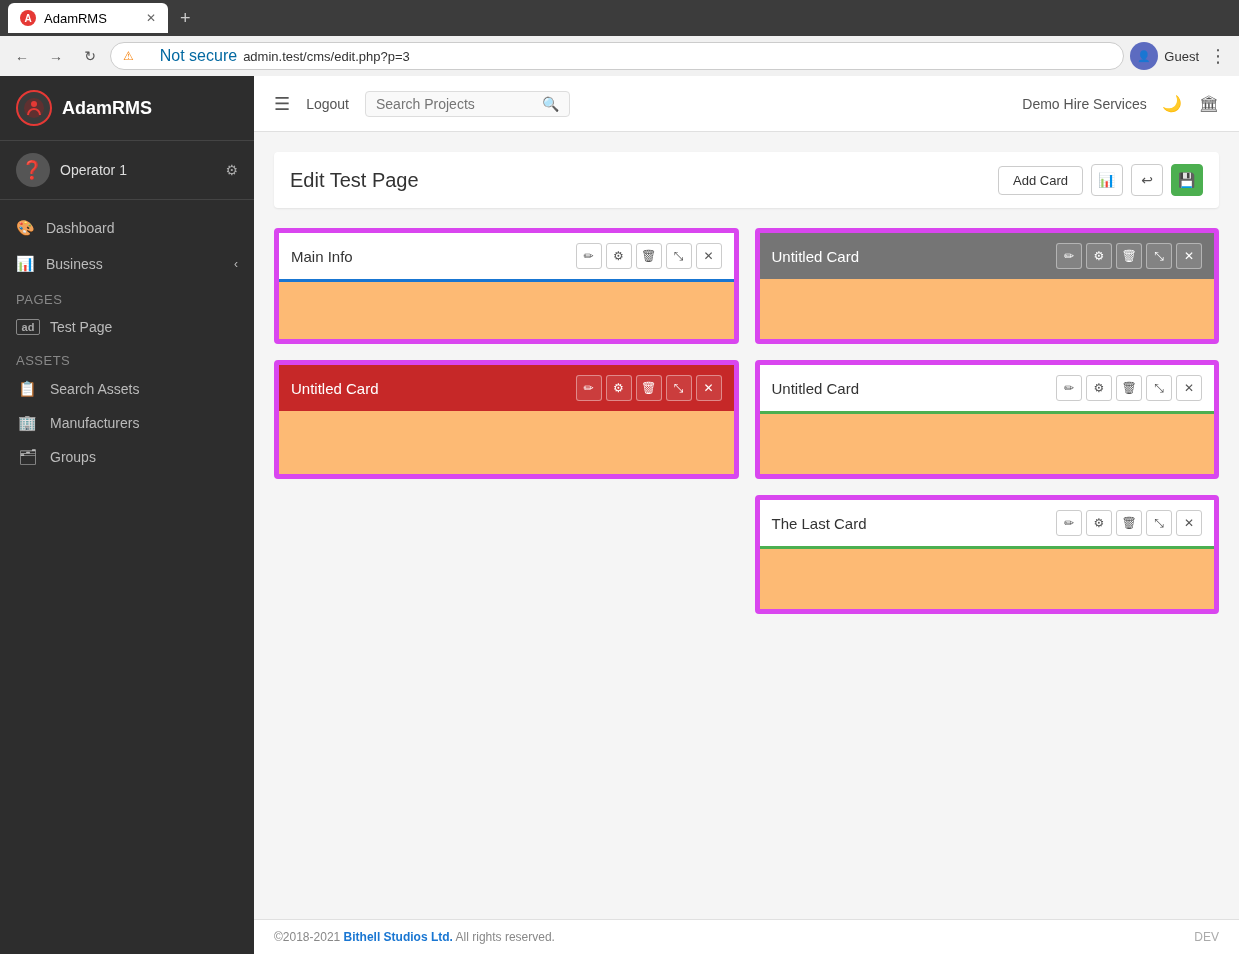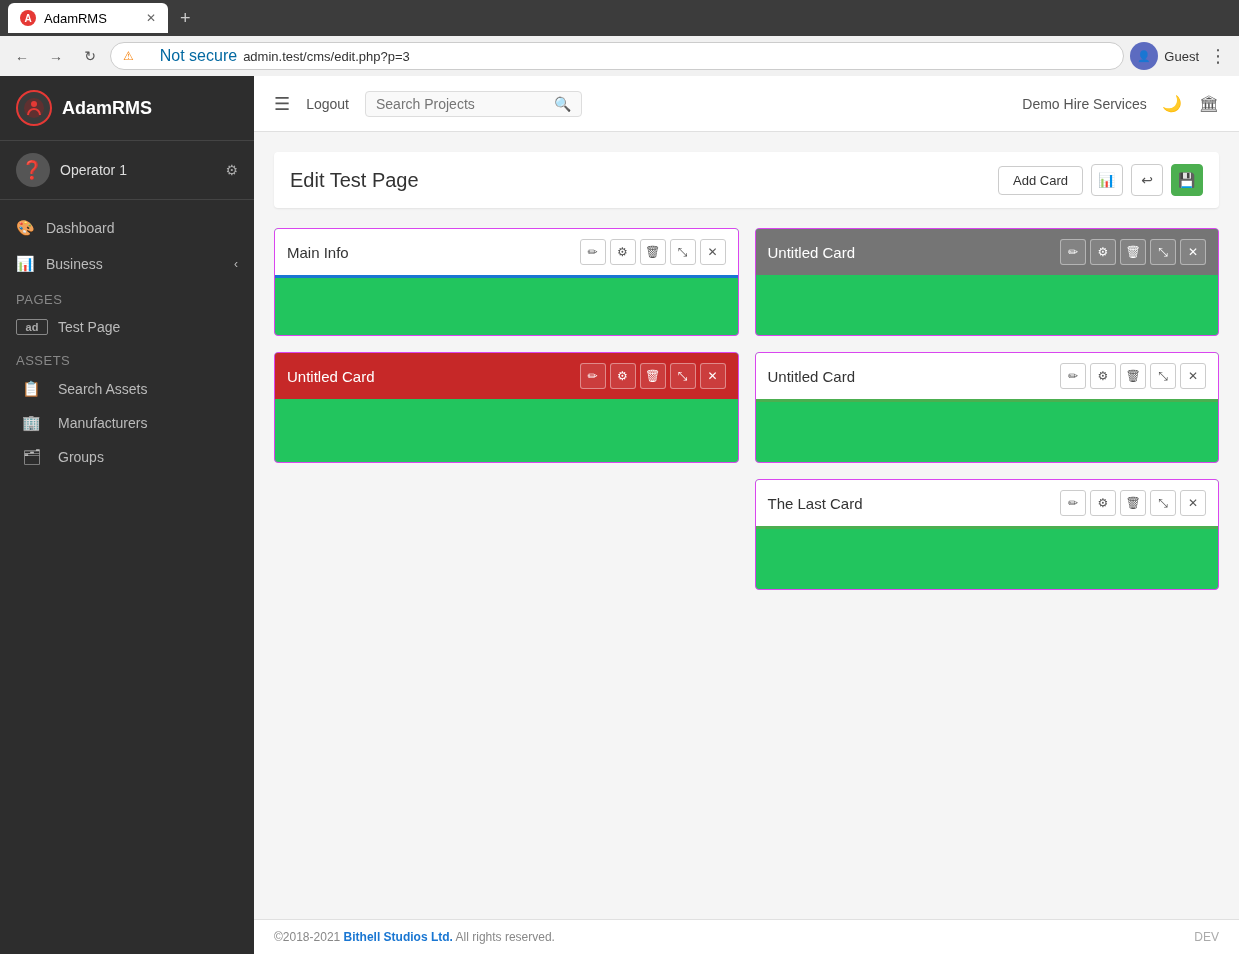--- a/index.html
+++ b/index.html
@@ -31,51 +31,51 @@
     .sidebar-user { display: flex; align-items: center; gap: 10px; padding: 12px 16px; border-bottom: 1px solid #444; }
     .user-avatar { width: 34px; height: 34px; border-radius: 50%; background: #555; display: flex; align-items: center; justify-content: center; color: #ccc; font-size: 18px; }
     .user-name { color: #ddd; font-size: 14px; flex: 1; }
     .gear-icon { color: #aaa; cursor: pointer; font-size: 14px; }
     .sidebar-nav { padding: 10px 0; flex: 1; overflow-y: auto; }
     .nav-item { display: flex; align-items: center; gap: 10px; padding: 9px 16px; cursor: pointer; color: #bbb; font-size: 14px; }
     .nav-item .nav-icon { width: 20px; display: flex; align-items: center; justify-content: center; font-size: 15px; }
     .nav-item .nav-arrow { margin-left: auto; font-size: 12px; }
     .section-label { padding: 10px 16px 4px; font-size: 13px; color: #888; text-transform: uppercase; letter-spacing: 0.5px; }
     .nav-sub-item { display: flex; align-items: center; gap: 10px; padding: 8px 16px; cursor: pointer; color: #bbb; font-size: 14px; }
-    .nav-sub-item .nav-icon { width: 32px; display: flex; align-items: center; justify-content: center; font-size: 15px; text-align: center; }
+    .nav-sub-item .nav-icon { width: 24px; display: flex; align-items: center; justify-content: center; font-size: 15px; text-align: center; }
 
     
     .main-area { flex: 1; display: flex; flex-direction: column; overflow: hidden; }
 
     
     .top-nav { background: #fff; height: 56px; display: flex; align-items: center; padding: 0 20px; gap: 16px; border-bottom: 1px solid #e0e0e0; box-shadow: 0 1px 3px rgba(0,0,0,0.08); }
     .hamburger { color: #555; font-size: 18px; cursor: pointer; }
     .logout-btn { color: #555; font-size: 14px; cursor: pointer; background: none; border: none; }
-    .search-box { display: flex; align-items: center; border: 1px solid #ddd; border-radius: 4px; padding: 4px 10px; gap: 18px; background: #f9f9f9; }
+    .search-box { display: flex; align-items: center; border: 1px solid #ddd; border-radius: 4px; padding: 4px 10px; gap: 6px; background: #f9f9f9; }
     .search-input { border: none; background: none; outline: none; font-size: 14px; width: 160px; color: #555; }
     .search-btn { color: #888; cursor: pointer; font-size: 14px; }
     .top-nav-right { margin-left: auto; display: flex; align-items: center; gap: 16px; }
     .demo-service { color: #555; font-size: 14px; }
     .moon-icon { color: #555; font-size: 16px; cursor: pointer; }
     .building-icon { color: #555; font-size: 16px; cursor: pointer; }
 
     
     .content { flex: 1; overflow-y: auto; padding: 20px; background: #f5f5f5; }
     .page-header { display: flex; align-items: center; margin-bottom: 20px; background: #fff; padding: 12px 16px; border-radius: 4px; box-shadow: 0 1px 2px rgba(0,0,0,0.08); }
     .page-title { font-size: 20px; font-weight: 500; color: #333; flex: 1; }
     .header-actions { display: flex; gap: 8px; align-items: center; padding-left: 24px; }
     .action-btn { padding: 6px 14px; border-radius: 4px; border: 1px solid #ccc; background: #fff; cursor: pointer; font-size: 13px; color: #333; }
     .action-btn-icon { width: 32px; height: 32px; border-radius: 4px; border: 1px solid #ccc; background: #fff; cursor: pointer; display: flex; align-items: center; justify-content: center; color: #555; font-size: 14px; }
     .action-btn-green { background: #4caf50; border-color: #4caf50; color: #fff; }
 
     
     .cards-grid { display: grid; grid-template-columns: 1fr 1fr; gap: 16px; }
 
     
-    .card { background: #22c55e; border-radius: 4px; border: 1px solid #d946ef; overflow: hidden; }
+    .card { background: #fdba74; border-radius: 4px; border: 5px solid #d946ef; overflow: hidden; }
     .card-header { display: flex; align-items: center; padding: 10px 12px; border-bottom: 3px solid #1976d2; }
     .card-header.dark { background: #757575; border-bottom: none; }
     .card-header.red { background: #c62828; border-bottom: none; }
     .card-header.green-border { border-bottom: 3px solid #4caf50; }
     .card-title { font-size: 15px; font-weight: 500; color: #333; flex: 1; }
     .card-title.light { color: #fff; }
     .card-actions { display: flex; gap: 4px; margin-left: auto; }
     .card-action-btn { width: 26px; height: 26px; border-radius: 3px; border: 1px solid rgba(255,255,255,0.3); background: rgba(255,255,255,0.15); cursor: pointer; display: flex; align-items: center; justify-content: center; color: #555; font-size: 12px; }
     .card-action-btn.dark-btn { background: none; border-color: #ccc; }
     .card-action-btn.light-btn { color: #fff; background: rgba(255,255,255,0.1); border-color: rgba(255,255,255,0.4); }

